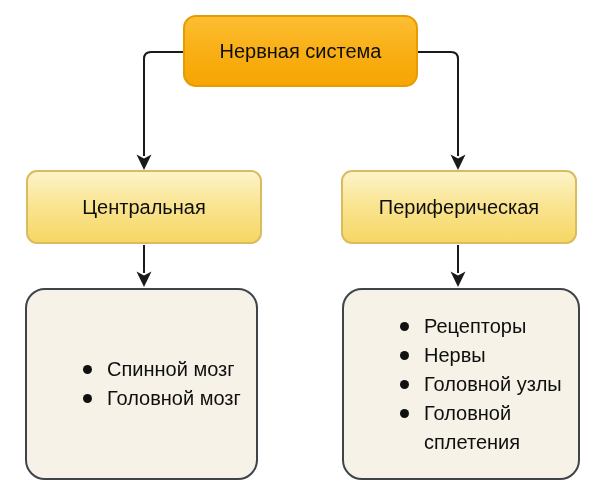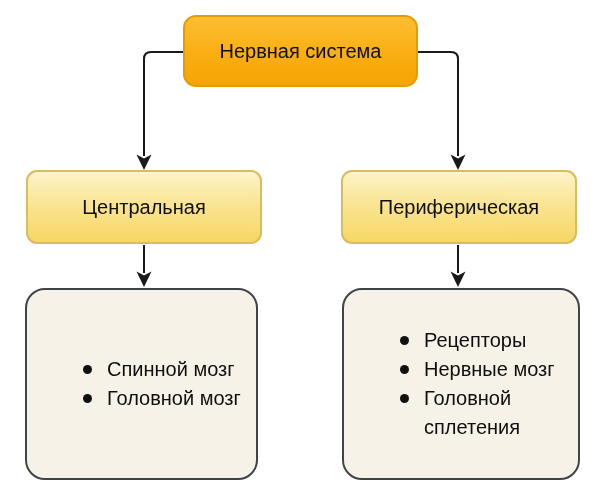--- a/index.html
+++ b/index.html
@@ -94,21 +94,25 @@
   </div>
 
   <div class="list-node list-right">
     <ul class="bullet-list">
       <li>
         <span class="bullet"></span>
         <span>Рецепторы</span>
       </li>
       <li>
         <span class="bullet"></span>
-        <span>Нервные мозг</span>
+        <span>Нервы</span>
+      </li>
+      <li>
+        <span class="bullet"></span>
+        <span>Головной узлы</span>
       </li>
       <li>
         <span class="bullet"></span>
         <span>Головной сплетения</span>
       </li>
     </ul>
   </div>
 
 </div>
 

